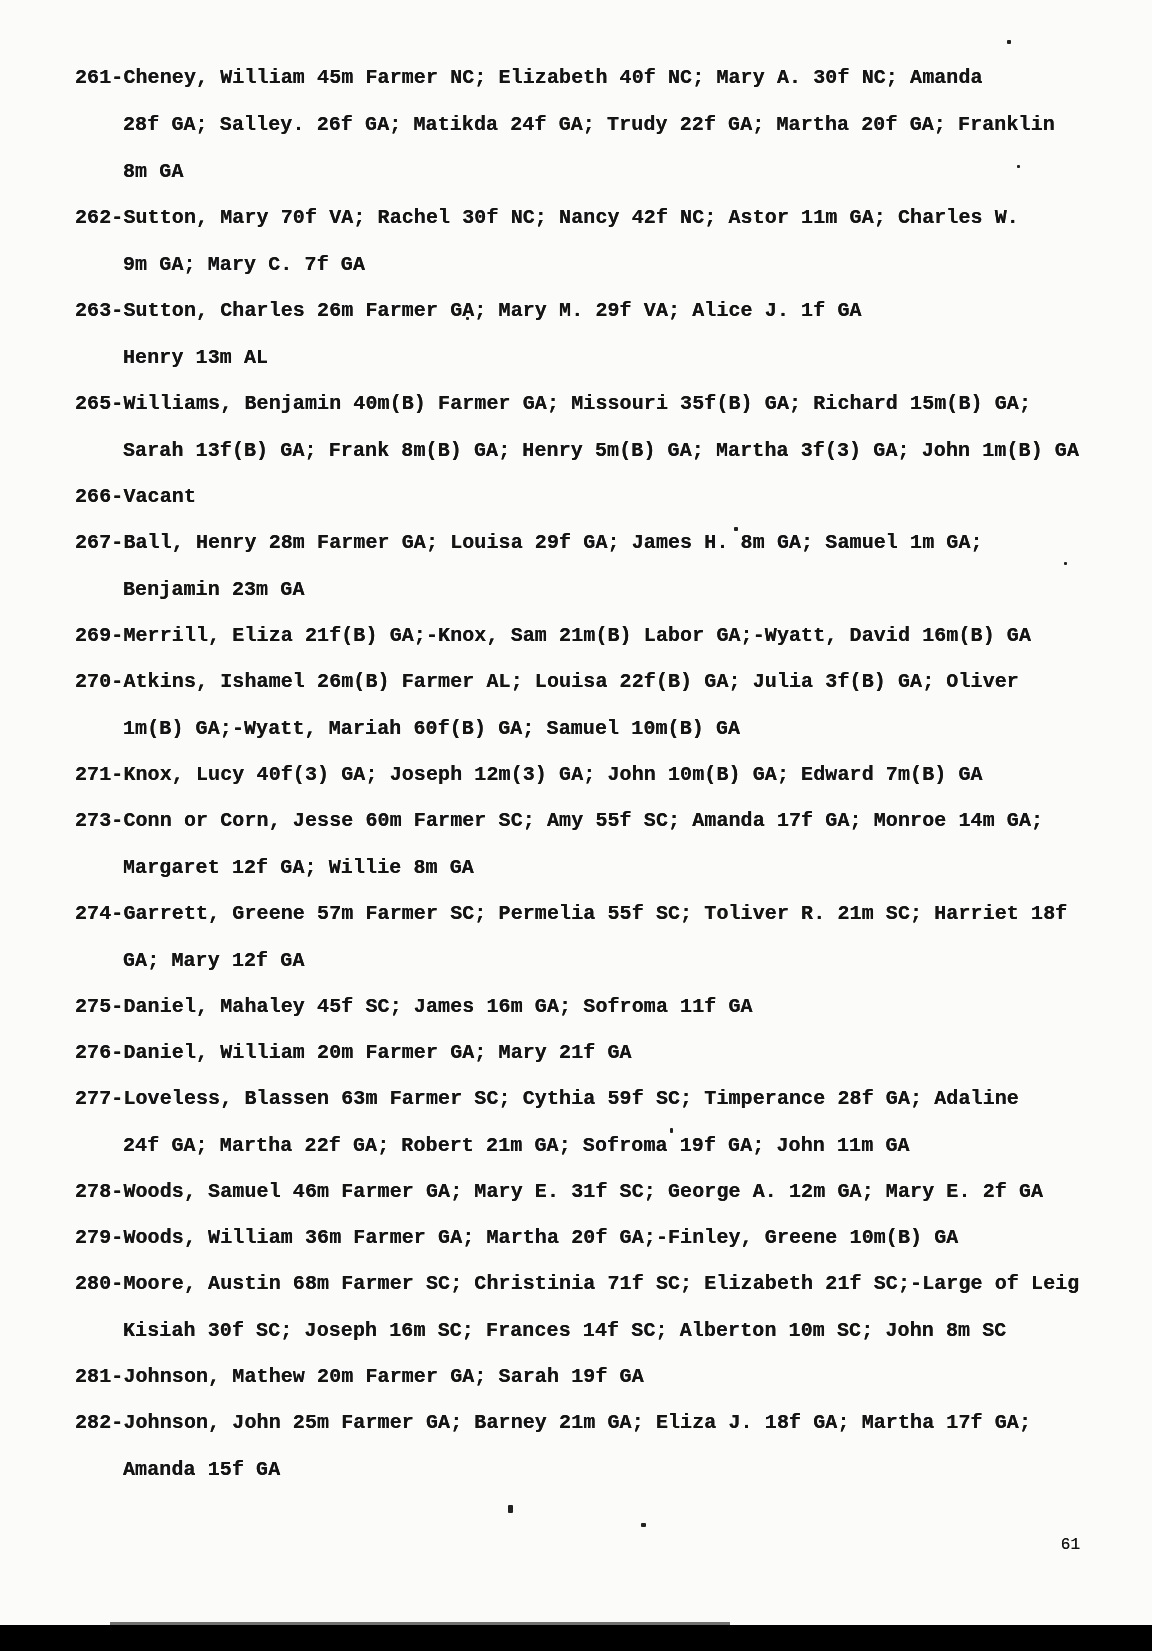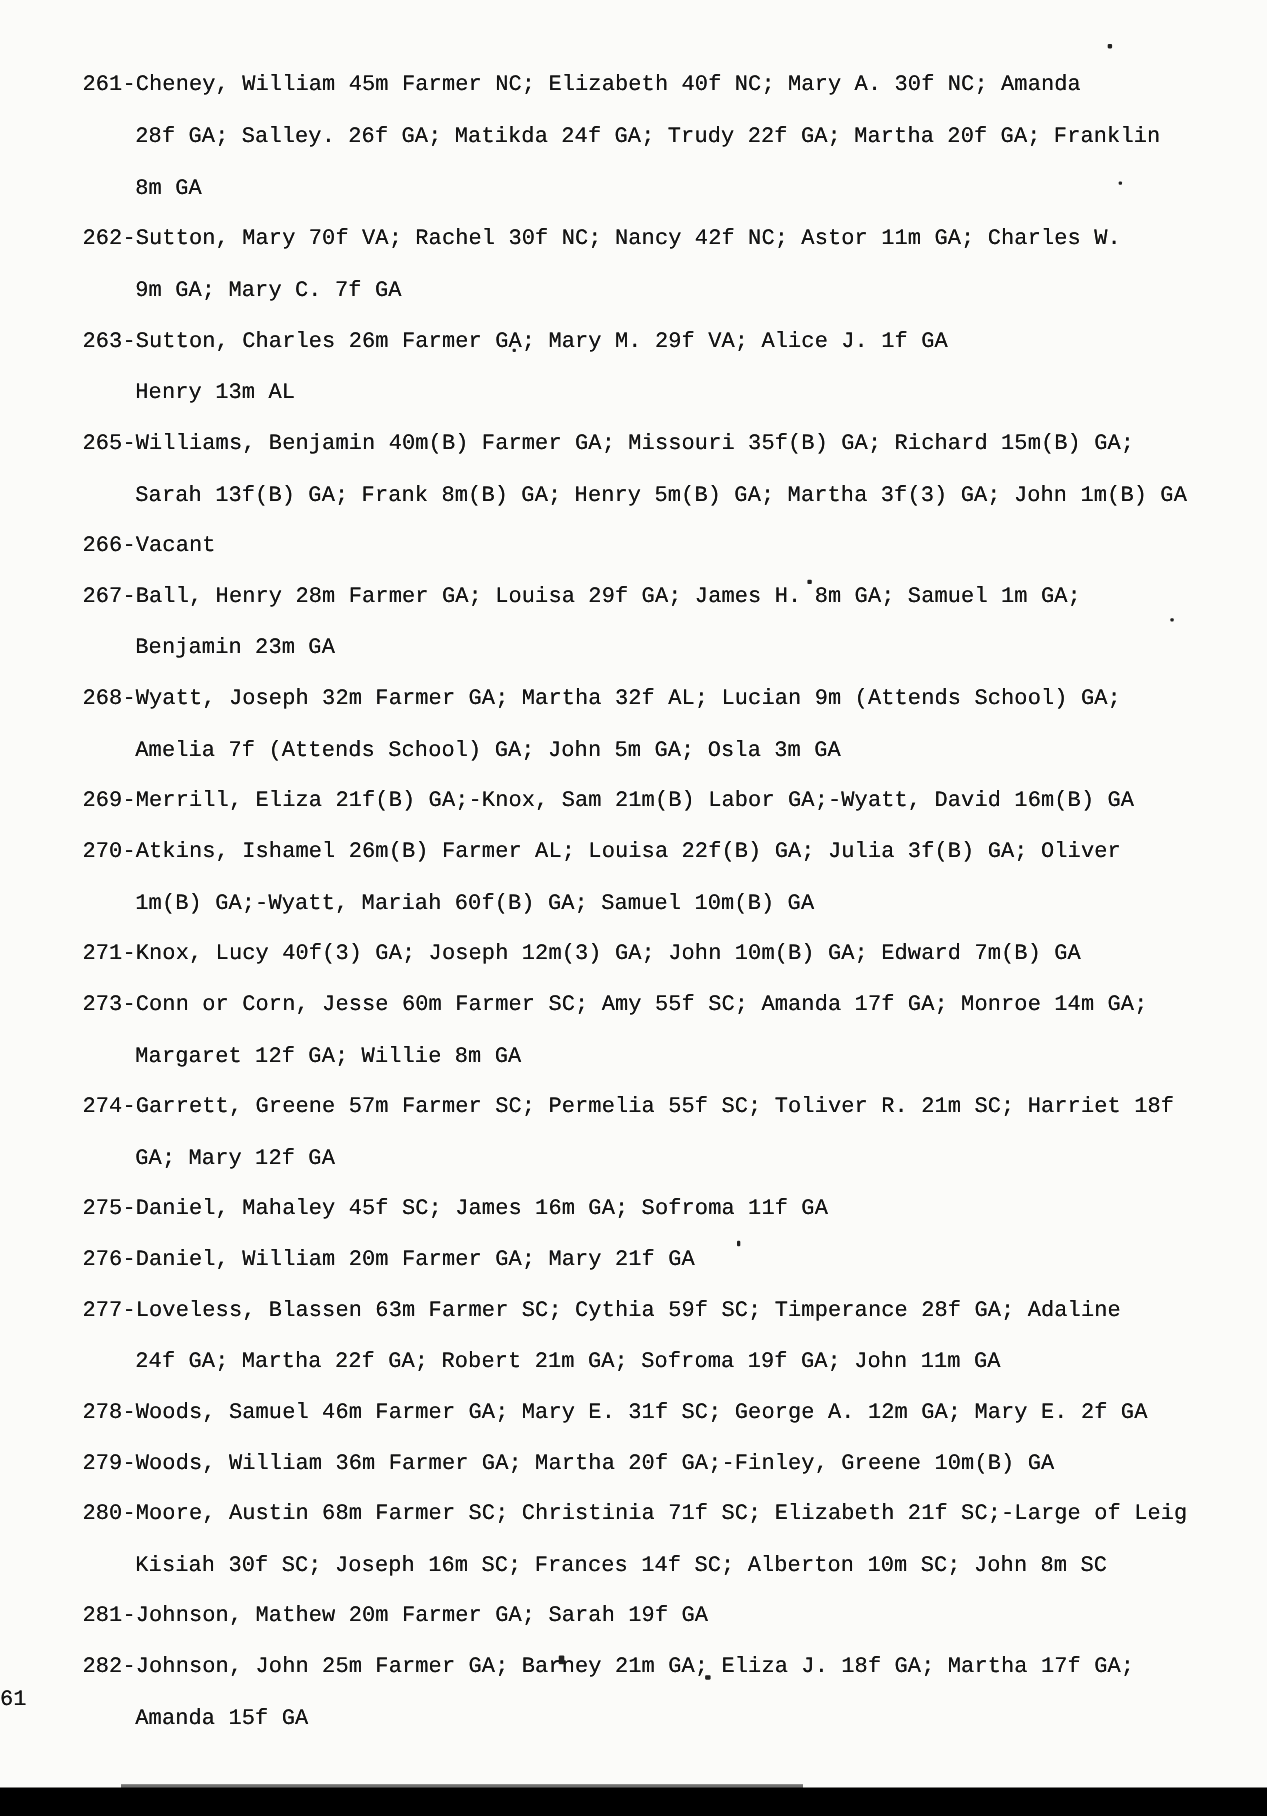--- a/index.html
+++ b/index.html
@@ -16,39 +16,40 @@
     color: #141414;
   }
   .scan-page {
     position: absolute;
     top: 64px;
     left: 75px;
     right: 30px;
   }
   .entry {
     margin: 0 0 19px 0;
+    font-weight: bold;
   }
   .line {
     font-size: 20px;
     line-height: 27px;
     white-space: pre;
     letter-spacing: 0.1px;
     text-shadow: 0 0 0.6px rgba(10,10,10,0.9);
   }
   .line.cont {
     padding-left: 48px;
     margin-top: 20px;
   }
   .page-number {
     position: absolute;
     top: 1532px;
     left: 0;
     width: 1080px;
-    text-align: left;
-    font-size: 20px;
+    text-align: right;
+    font-size: 16px;
     line-height: 27px;
     text-shadow: 0 0 0.6px rgba(10,10,10,0.9);
   }
   .edge-bar {
     position: absolute;
     left: 0;
     bottom: 0;
     width: 1152px;
     height: 26px;
     background: #000;
@@ -102,24 +103,20 @@
         <div class="line cont">Sarah 13f(B) GA; Frank 8m(B) GA; Henry 5m(B) GA; Martha 3f(3) GA; John 1m(B) GA</div>
       </div>
       <div class="entry">
         <div class="line">266-Vacant</div>
       </div>
       <div class="entry">
         <div class="line">267-Ball, Henry 28m Farmer GA; Louisa 29f GA; James H. 8m GA; Samuel 1m GA;</div>
         <div class="line cont">Benjamin 23m GA</div>
       </div>
       <div class="entry">
-        <div class="line">268-Wyatt, Joseph 32m Farmer GA; Martha 32f AL; Lucian 9m (Attends School) GA;</div>
-        <div class="line cont">Amelia 7f (Attends School) GA; John 5m GA; Osla 3m GA</div>
-      </div>
-      <div class="entry">
         <div class="line">269-Merrill, Eliza 21f(B) GA;-Knox, Sam 21m(B) Labor GA;-Wyatt, David 16m(B) GA</div>
       </div>
       <div class="entry">
         <div class="line">270-Atkins, Ishamel 26m(B) Farmer AL; Louisa 22f(B) GA; Julia 3f(B) GA; Oliver</div>
         <div class="line cont">1m(B) GA;-Wyatt, Mariah 60f(B) GA; Samuel 10m(B) GA</div>
       </div>
       <div class="entry">
         <div class="line">271-Knox, Lucy 40f(3) GA; Joseph 12m(3) GA; John 10m(B) GA; Edward 7m(B) GA</div>
       </div>
       <div class="entry">

